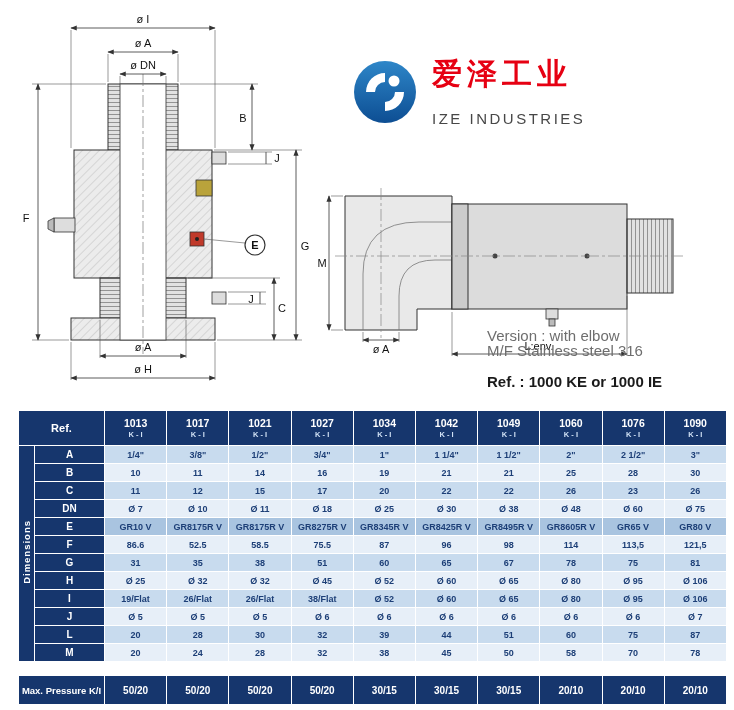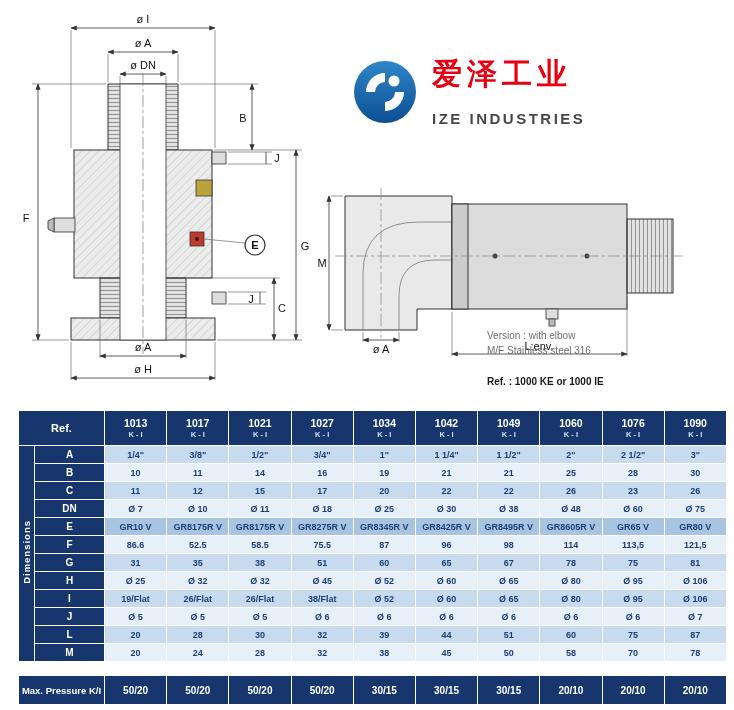--- a/index.html
+++ b/index.html
@@ -11,24 +11,24 @@
   svg .ext{stroke:#555;stroke-width:0.6;}
   svg .dlabel{font:11px "Liberation Sans",sans-serif;fill:#111;}
   svg .dlabel-b{font:bold 11px "Liberation Sans",sans-serif;fill:#111;}
   #left-drawing{position:absolute;left:14px;top:6px;}
   #elbow-drawing{position:absolute;left:315px;top:162px;}
 
   
   #logo{position:absolute;left:352px;top:56px;display:flex;align-items:center;}
   #logo-text{margin-left:14px;}
   #logo-cn{font-size:30px;font-weight:bold;color:#e60012;letter-spacing:5px;line-height:36px;}
-  #logo-en{font-size:15px;font-weight:bold;color:#474747;letter-spacing:2.5px;margin-top:18px;}
+  #logo-en{font-size:15px;font-weight:normal;color:#474747;letter-spacing:2.5px;margin-top:18px;}
 
   
-  #version-caption{position:absolute;left:487px;top:328px;font-size:10px;color:#6e6e6e;line-height:15px;}
+  #version-caption{position:absolute;left:487px;top:328px;font-size:15px;color:#6e6e6e;line-height:15px;}
   #version-caption .ref-line{color:#1a1a1a;font-weight:bold;margin-top:16px;}
 
   
   #spec-table{position:absolute;left:18px;top:410px;width:708px;border-collapse:collapse;table-layout:fixed;}
   #spec-table th,#spec-table td{border:1px solid #fff;padding:0;text-align:center;vertical-align:middle;overflow:hidden;white-space:nowrap;}
   .ref-cell{background:var(--navy);color:#fff;font-size:11px;font-weight:bold;height:34px;}
   th.col-h{background:var(--navy);color:#fff;height:34px;}
   .ref-num{font-size:10.5px;font-weight:bold;line-height:13px;text-align:center;}
   .ref-sub{font-size:7.5px;line-height:10px;color:#cfe0f4;}
   td.dim-strip{background:var(--navy);}

